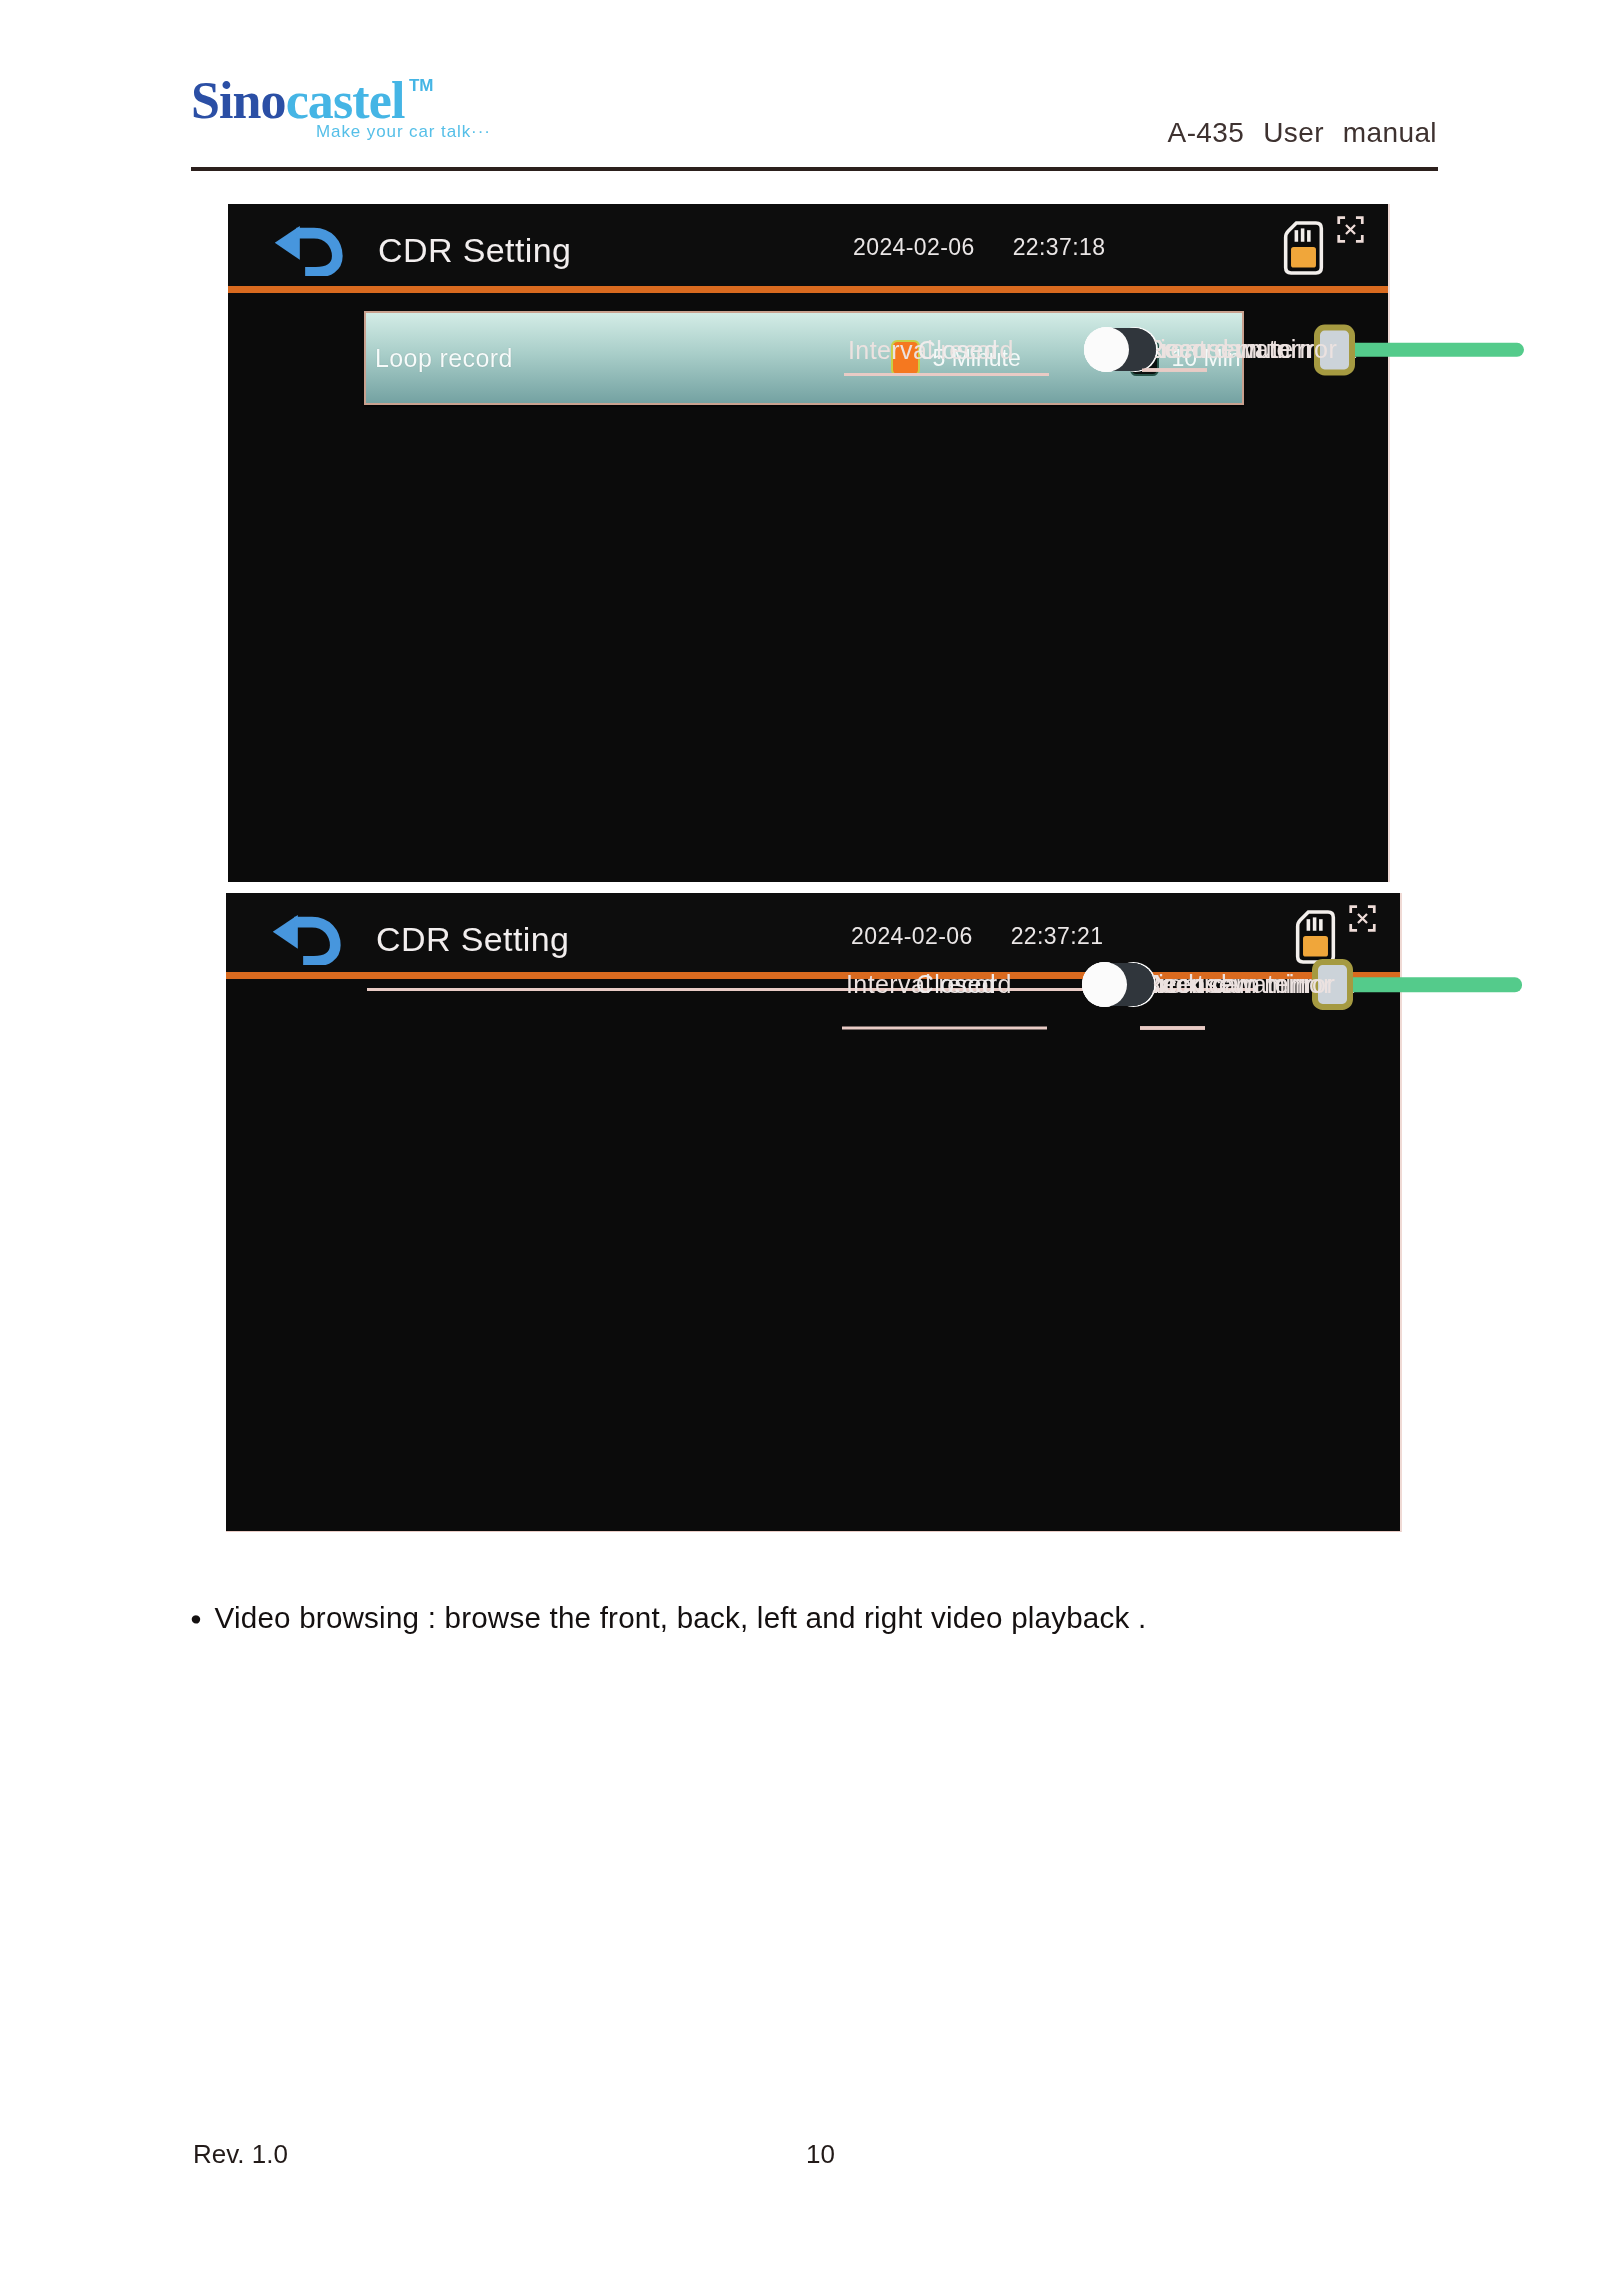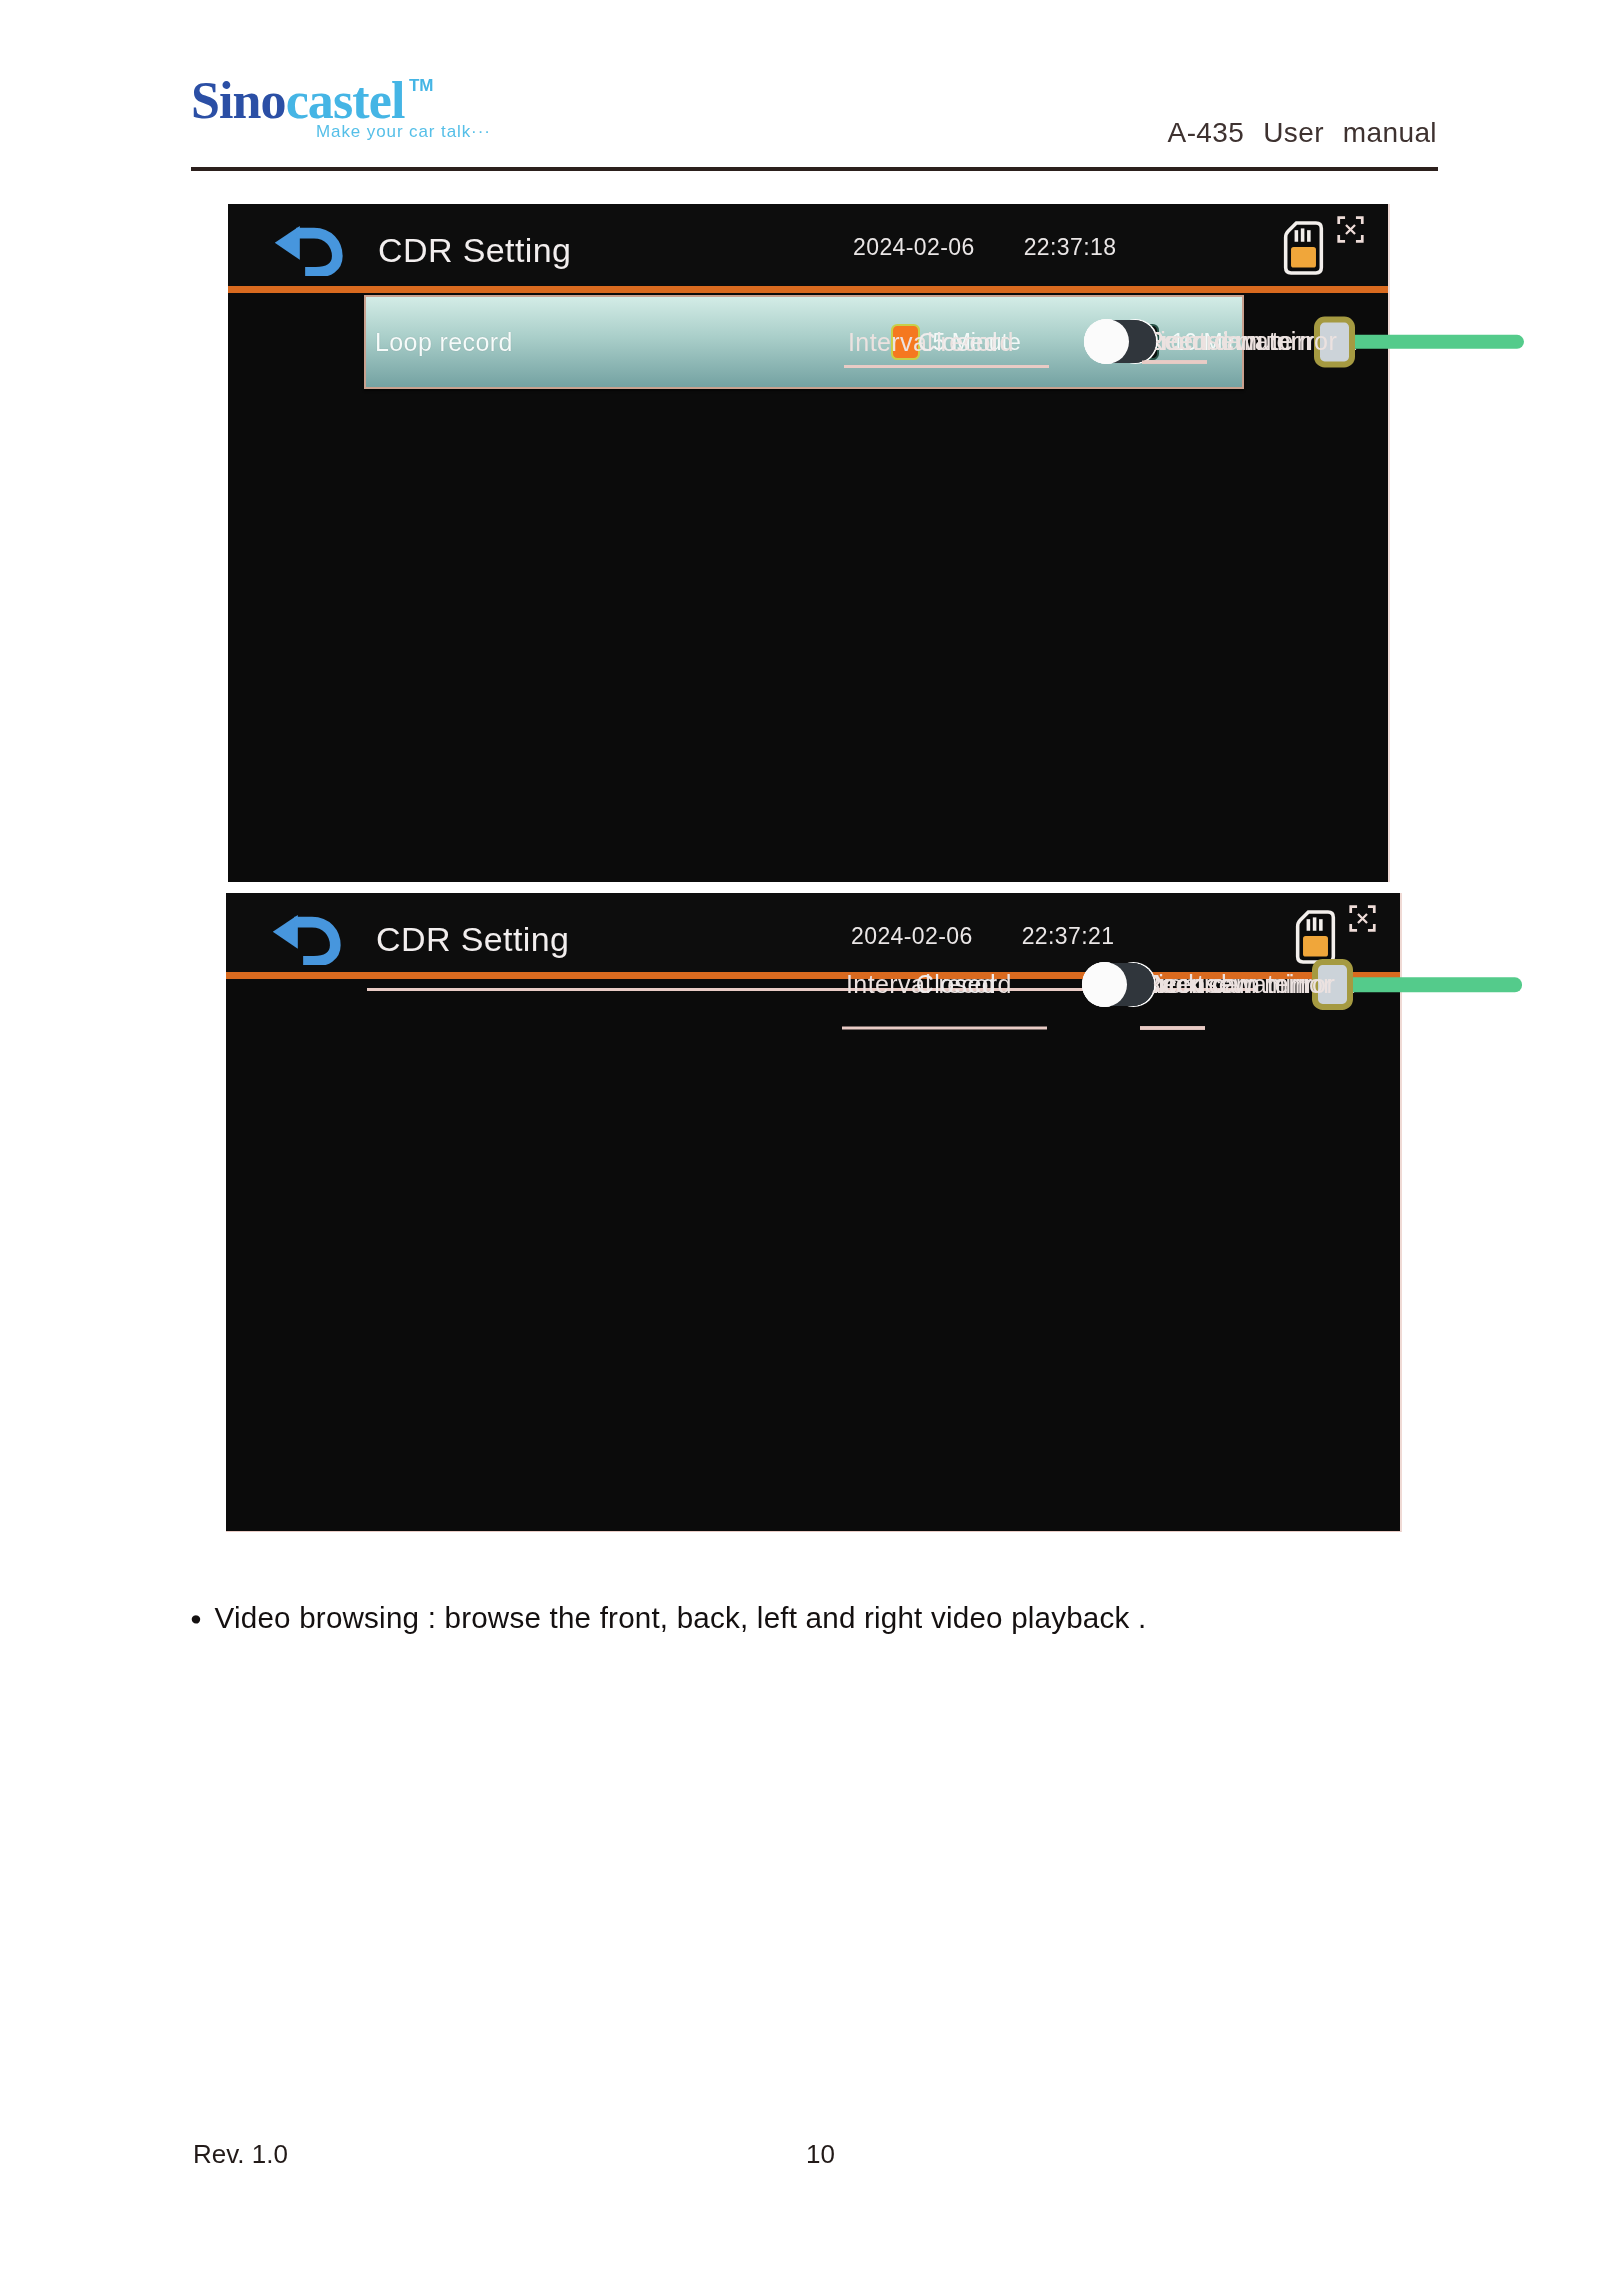--- a/index.html
+++ b/index.html
@@ -33,21 +33,21 @@
   
   .screenshot{position:absolute;background:#0b0b0b;box-sizing:border-box;
               border-right:2.7px solid #f0dad5;}
   .screenshot-1{left:228px;top:204px;width:1162px;height:678px;}
   .screenshot-2{left:226px;top:893px;width:1176px;height:639px;border-bottom:1.8px solid var(--divider-pink);}
 
   .scr-header{position:relative;height:82px;background:#0d0d0d;}
   .back-btn{position:absolute;left:45px;top:19.7px;width:75px;height:52px;display:block;cursor:pointer;}
   .scr-title{position:absolute;left:150px;top:27px;font-size:34px;color:#f2eeee;letter-spacing:0.4px;}
   .scr-datetime{position:absolute;left:625px;top:30px;font-size:23px;color:#eae6e6;letter-spacing:0.4px;}
-  .scr-time{margin-left:49px;}
+  .scr-time{margin-left:38px;}
   .sd-wrap{position:absolute;right:64px;top:16px;width:41px;height:56px;}
   .expand-wrap{position:absolute;right:23px;top:10.7px;width:29px;height:29px;cursor:pointer;}
   .orange-line{position:absolute;left:0;right:0;height:7.2px;background:var(--accent-orange);}
   .screenshot-1 .orange-line{top:82px;}
   .screenshot-2 .orange-line{top:79px;}
 
   .scr-content{position:absolute;left:136px;width:894px;}
   .screenshot-1 .scr-content{top:90px;}
   .screenshot-2 .scr-content{top:86px;}
 
@@ -56,21 +56,21 @@
   .row{position:relative;height:95px;}
   .screenshot-2 .row{height:89px;}
   .row.lined:after{content:"";position:absolute;left:4.5px;right:0;bottom:0;height:2.7px;background:var(--divider-pink);}
   .row-label{position:absolute;left:9px;top:50%;transform:translateY(-50%);
              font-size:25px;color:#ece2e0;letter-spacing:0.4px;white-space:nowrap;}
 
   
   .row.options,.row.nav{box-sizing:border-box;border:2.7px solid #c9a18f;overflow:hidden;
       background:linear-gradient(180deg,var(--hl-top) 0%,var(--hl-mid) 45%,var(--hl-bot) 100%);
       box-shadow:0 1.8px 1.8px rgba(0,0,0,0.6);cursor:pointer;}
-  .screenshot-1 .row.options{height:94px;margin-top:1px;width:880px;}
+  .screenshot-1 .row.options{height:94px;margin-top:17px;width:880px;}
   .screenshot-2 .row.nav{height:97px;width:891px;}
   .row.options .row-label,.row.nav .row-label{color:#f6fbfa;text-shadow:0 0.9px 0.9px rgba(0,0,0,0.25);}
   .opt{position:absolute;top:50%;transform:translateY(-50%);display:flex;align-items:center;gap:12.5px;}
   .opt-0{left:525px;}
   .opt-1{left:764px;}
   .cb{width:29px;height:36px;border-radius:6.3px;box-sizing:border-box;cursor:pointer;flex:0 0 auto;}
   .cb-orange{background:var(--cb-orange);border:2.7px solid #c8d048;}
   .cb-dark{background:#0a100e;border:2.7px solid #275247;}
   .opt-label{font-size:23px;color:#f4f9f8;white-space:nowrap;}
   .chevron{position:absolute;right:38px;top:50%;transform:translateY(-50%);

